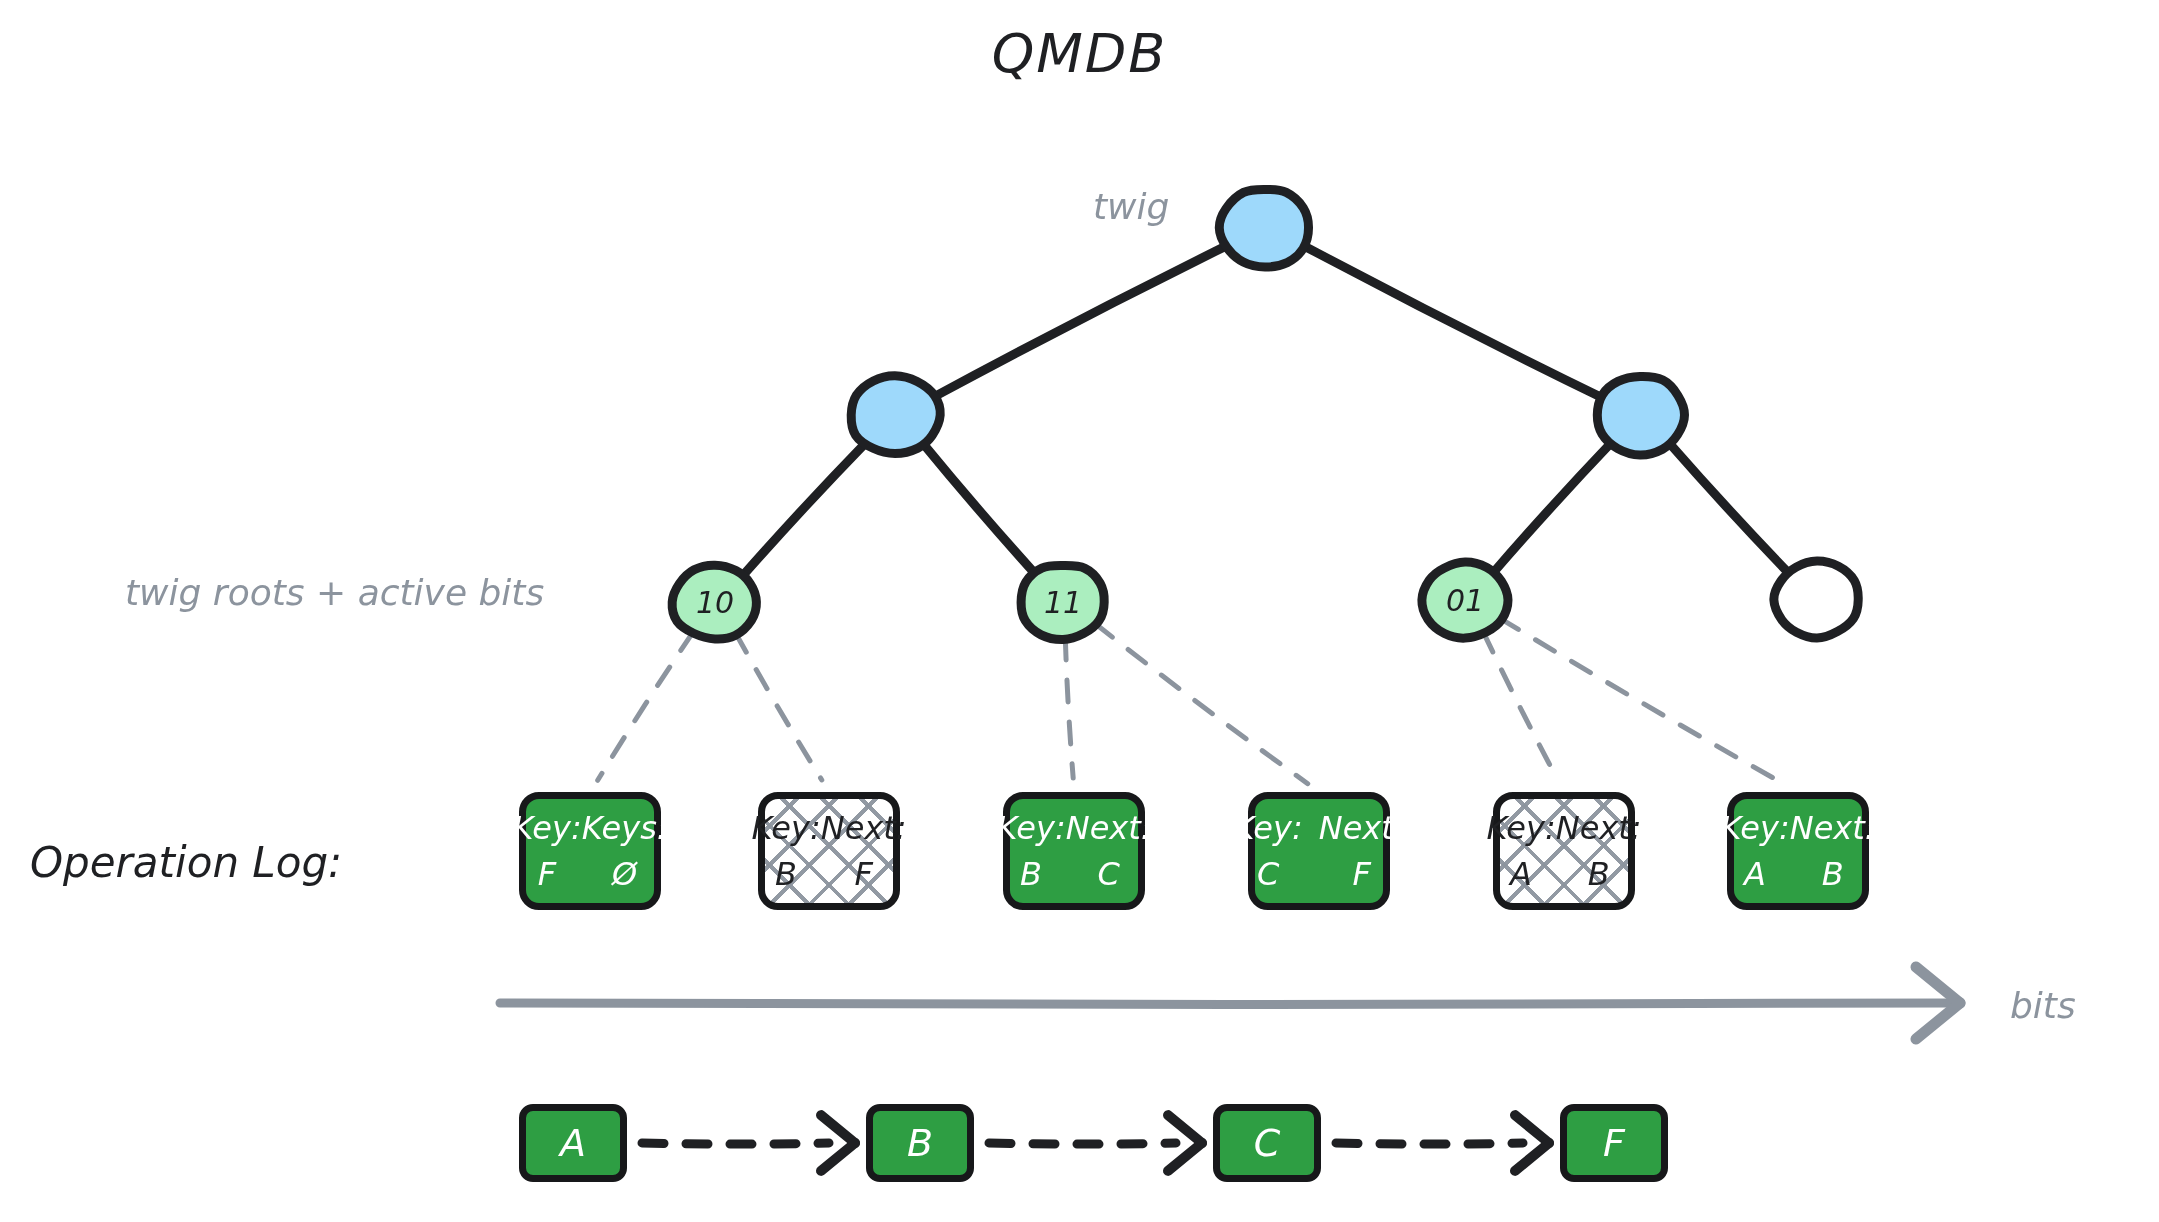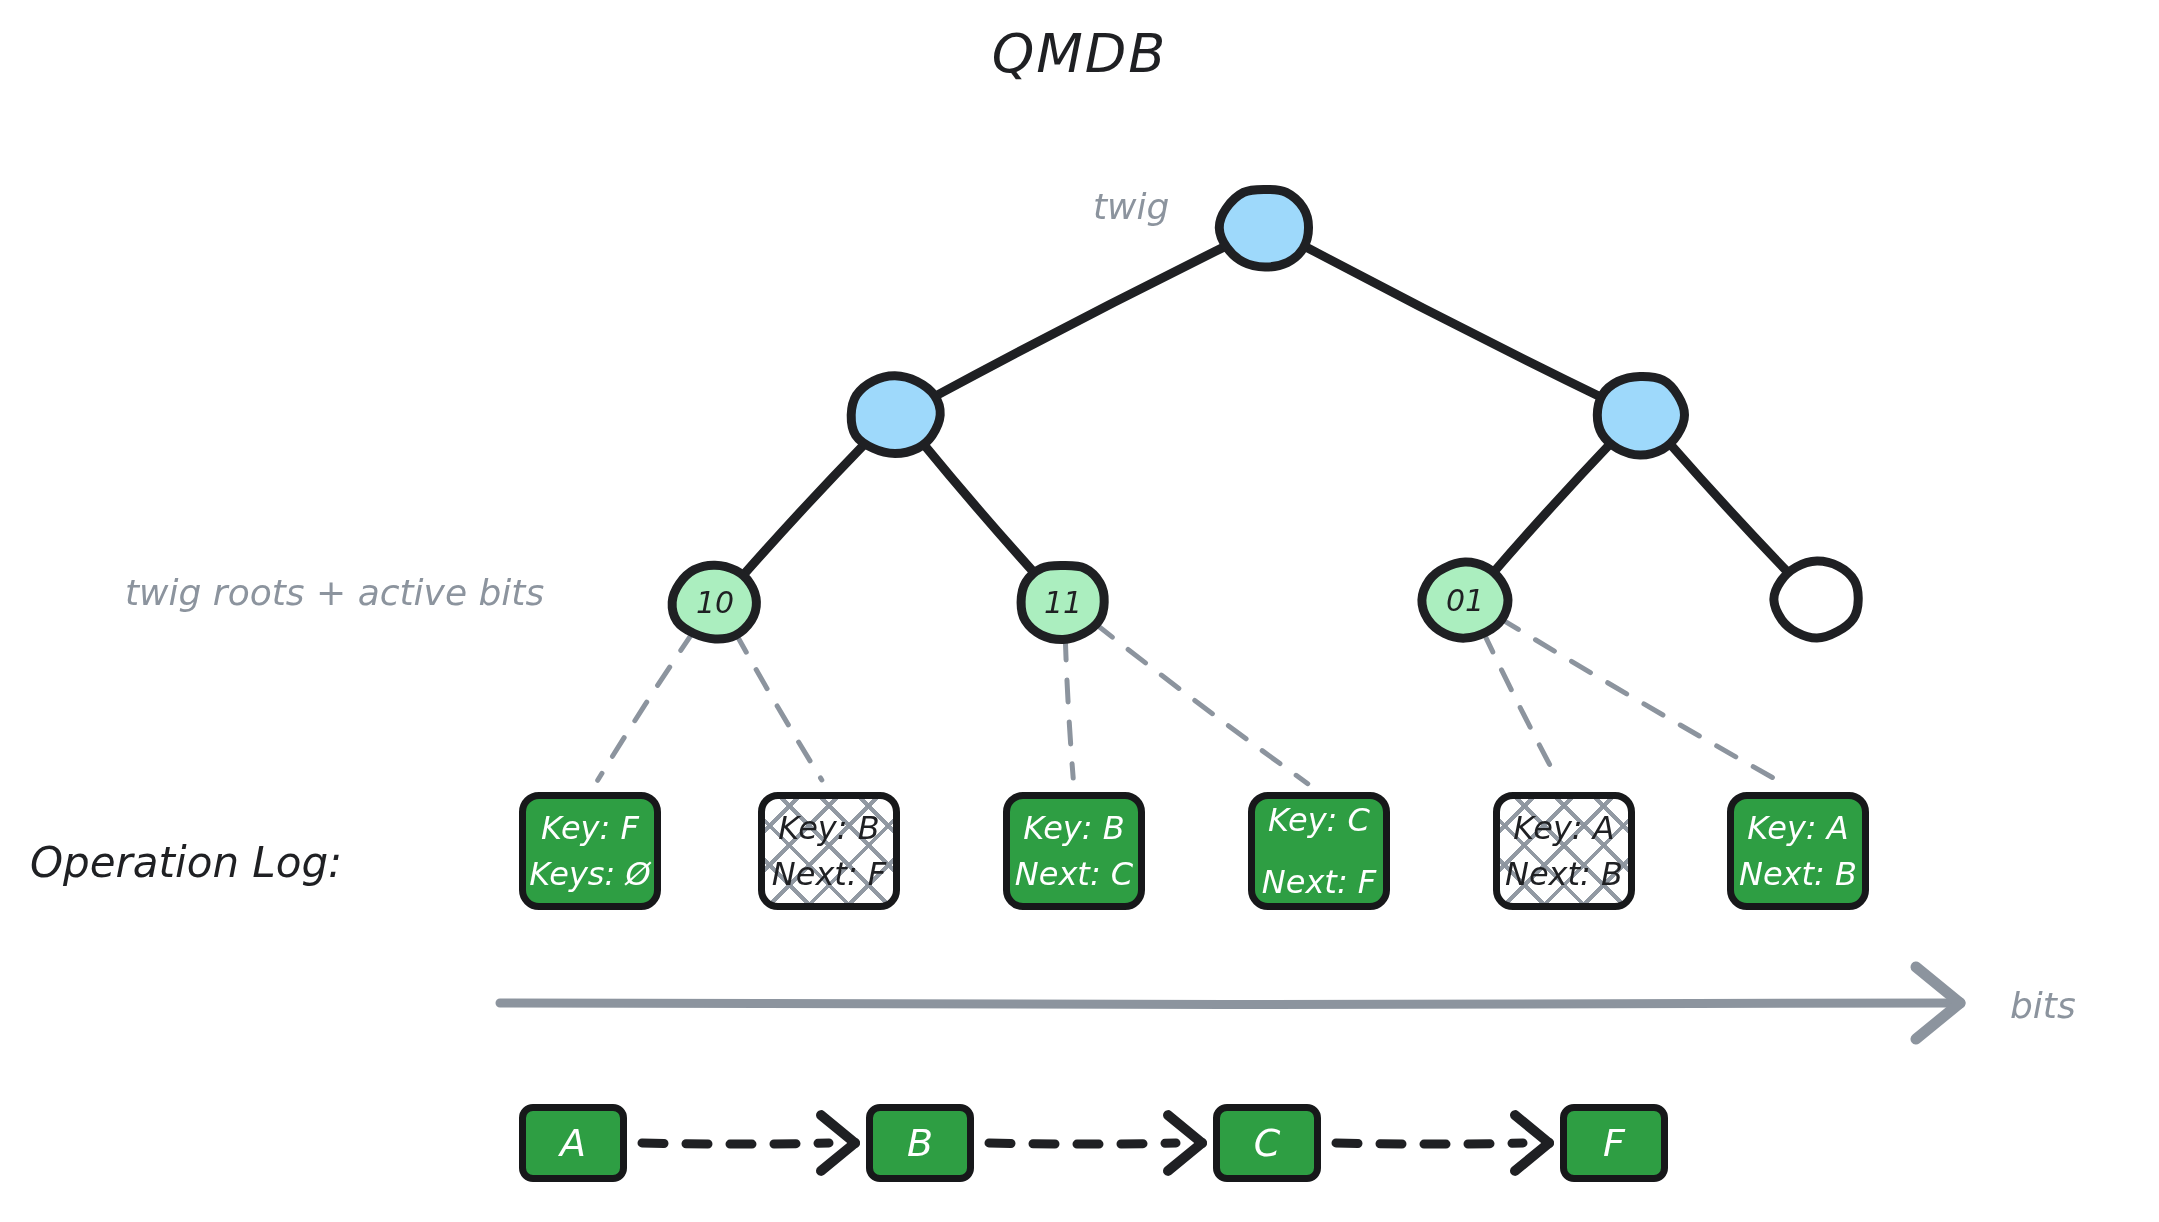--- a/index.html
+++ b/index.html
@@ -78,21 +78,21 @@
   
   .abs { position: absolute; }
   .oplog-box {
     position: absolute;
     width: 142px;
     height: 118px;
     border: 7px solid #17181a;
     border-radius: 20px;
     box-sizing: border-box;
     display: flex;
-    flex-direction: column;
+    flex-direction: row;
     align-items: center;
     justify-content: center;
   }
   .oplog-box.filled { background: #2e9e43; }
   .oplog-box.hatched {
     background-color: #ffffff;
     background-image:
       repeating-linear-gradient(45deg, rgba(140,148,158,0.95) 0 4px, transparent 4px 28px),
       repeating-linear-gradient(-45deg, rgba(140,148,158,0.95) 0 4px, transparent 4px 28px);
   }

